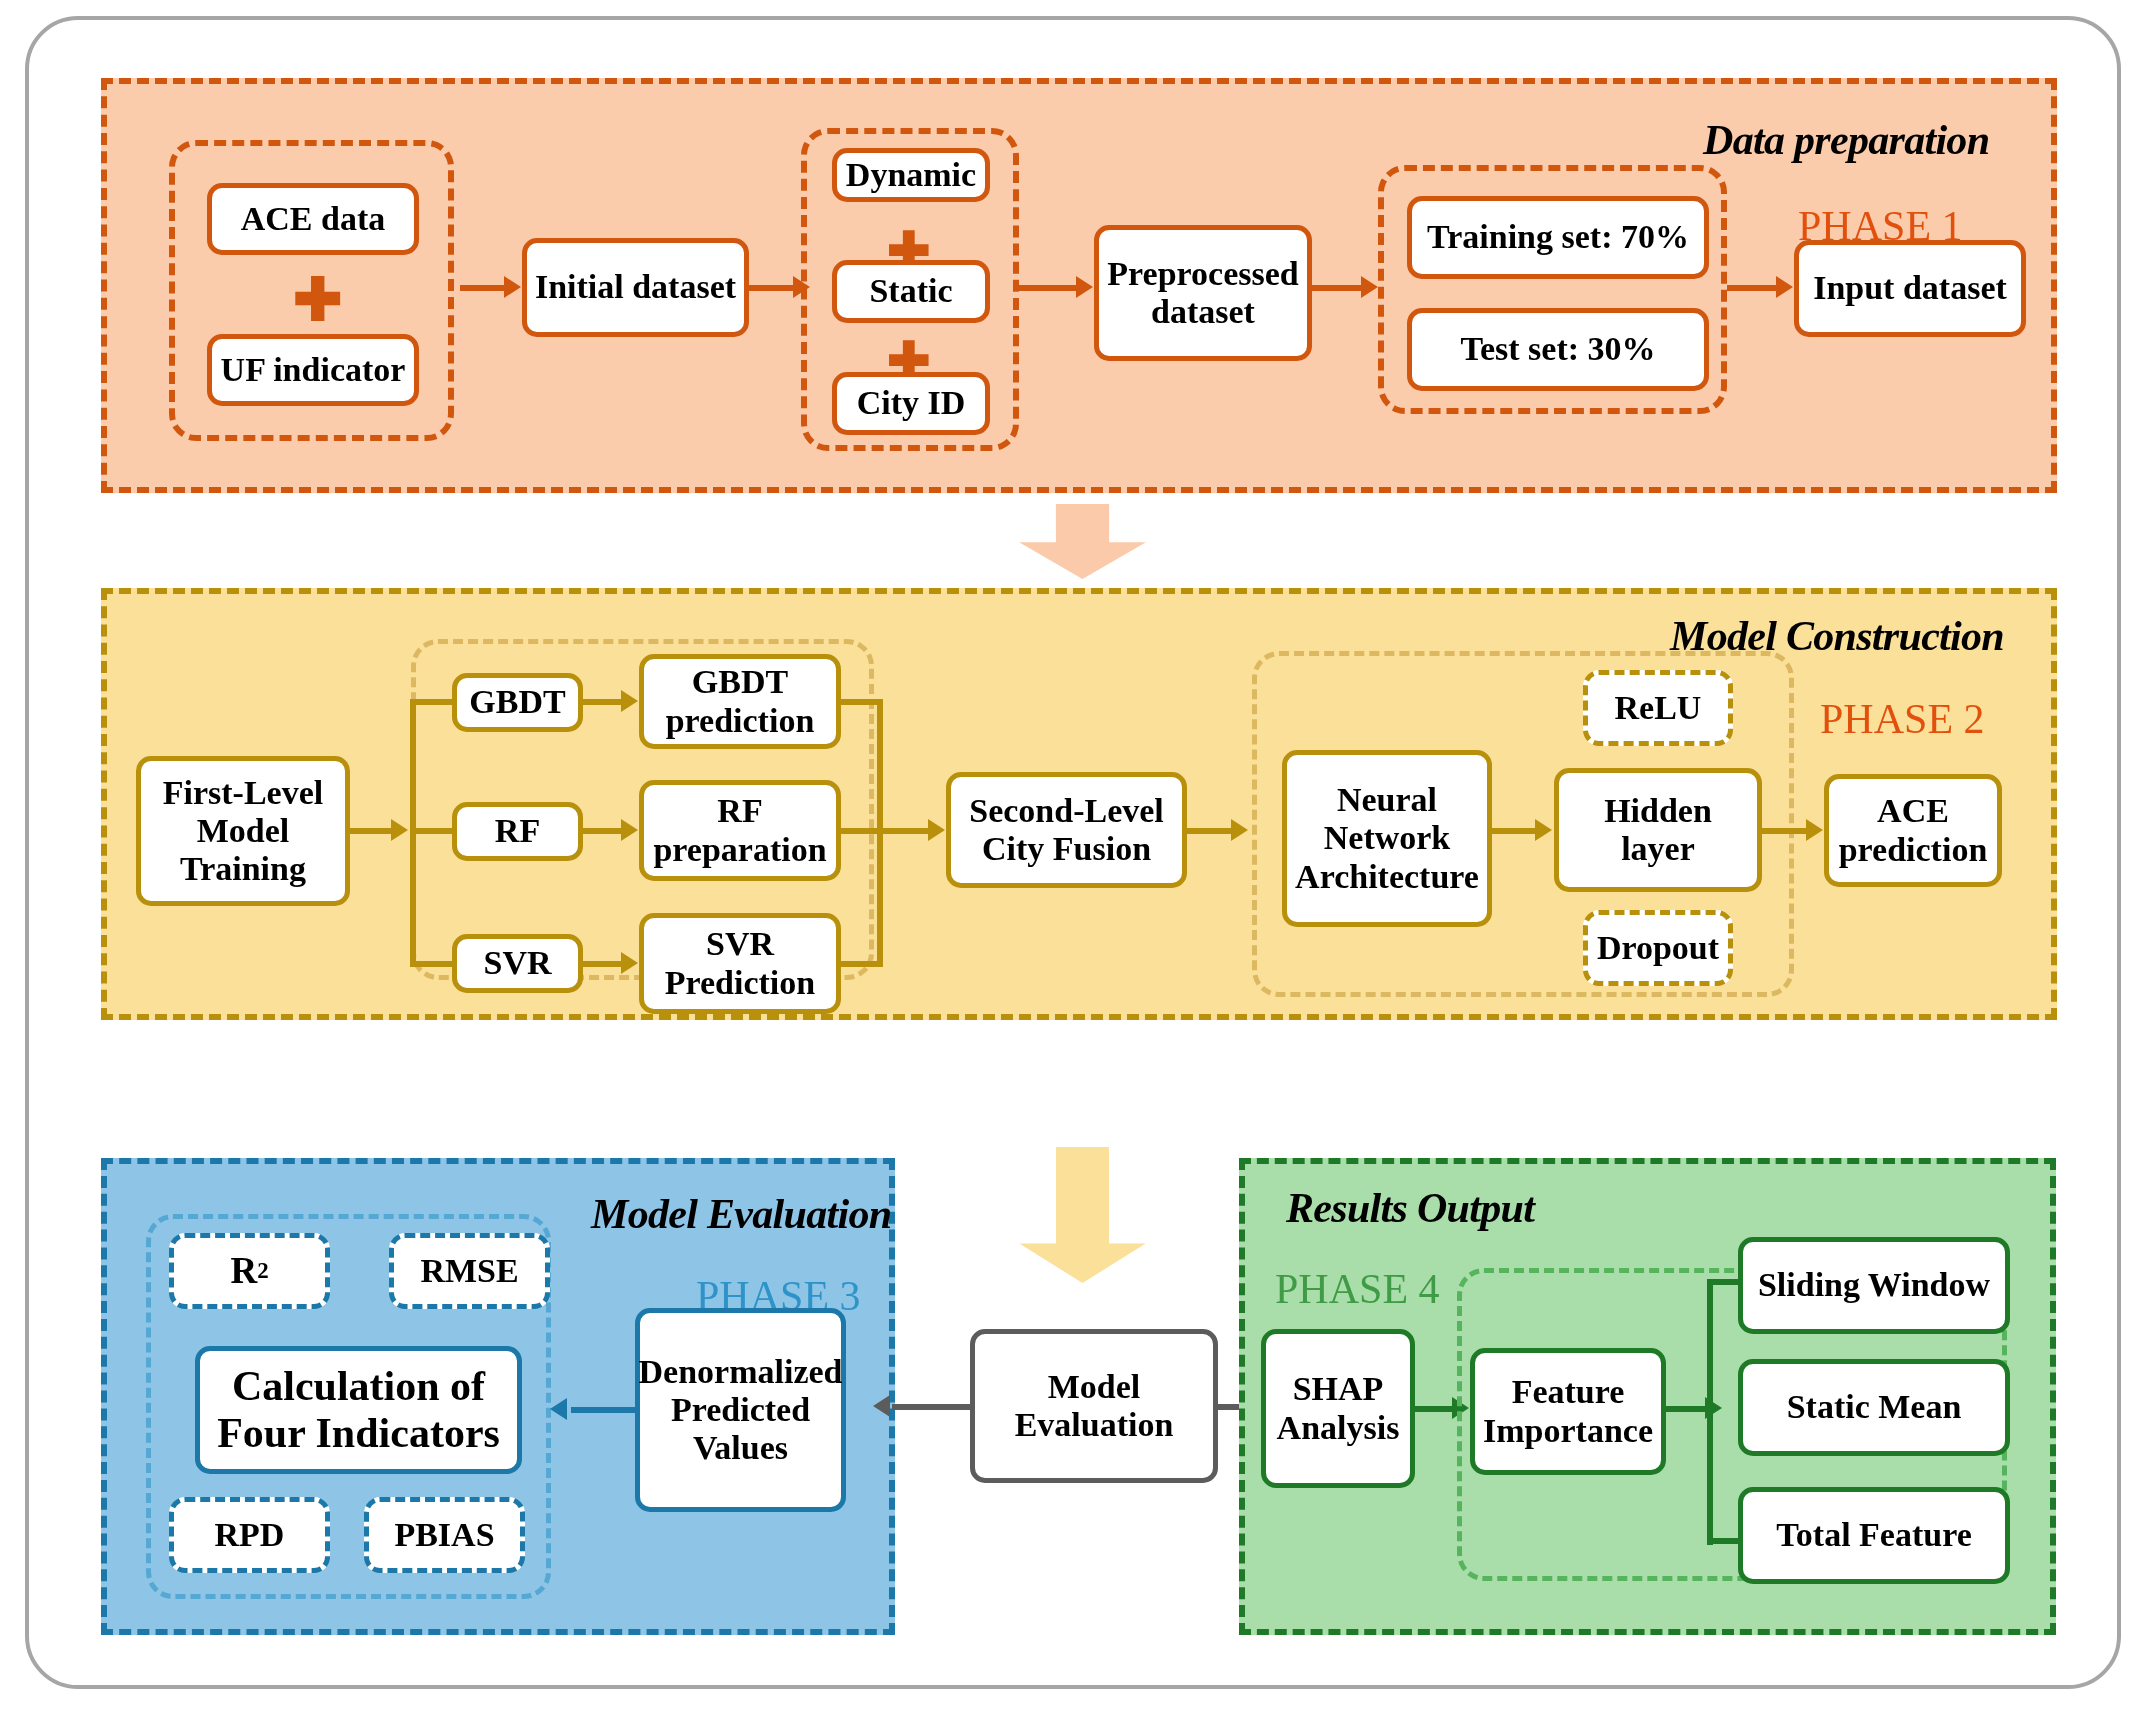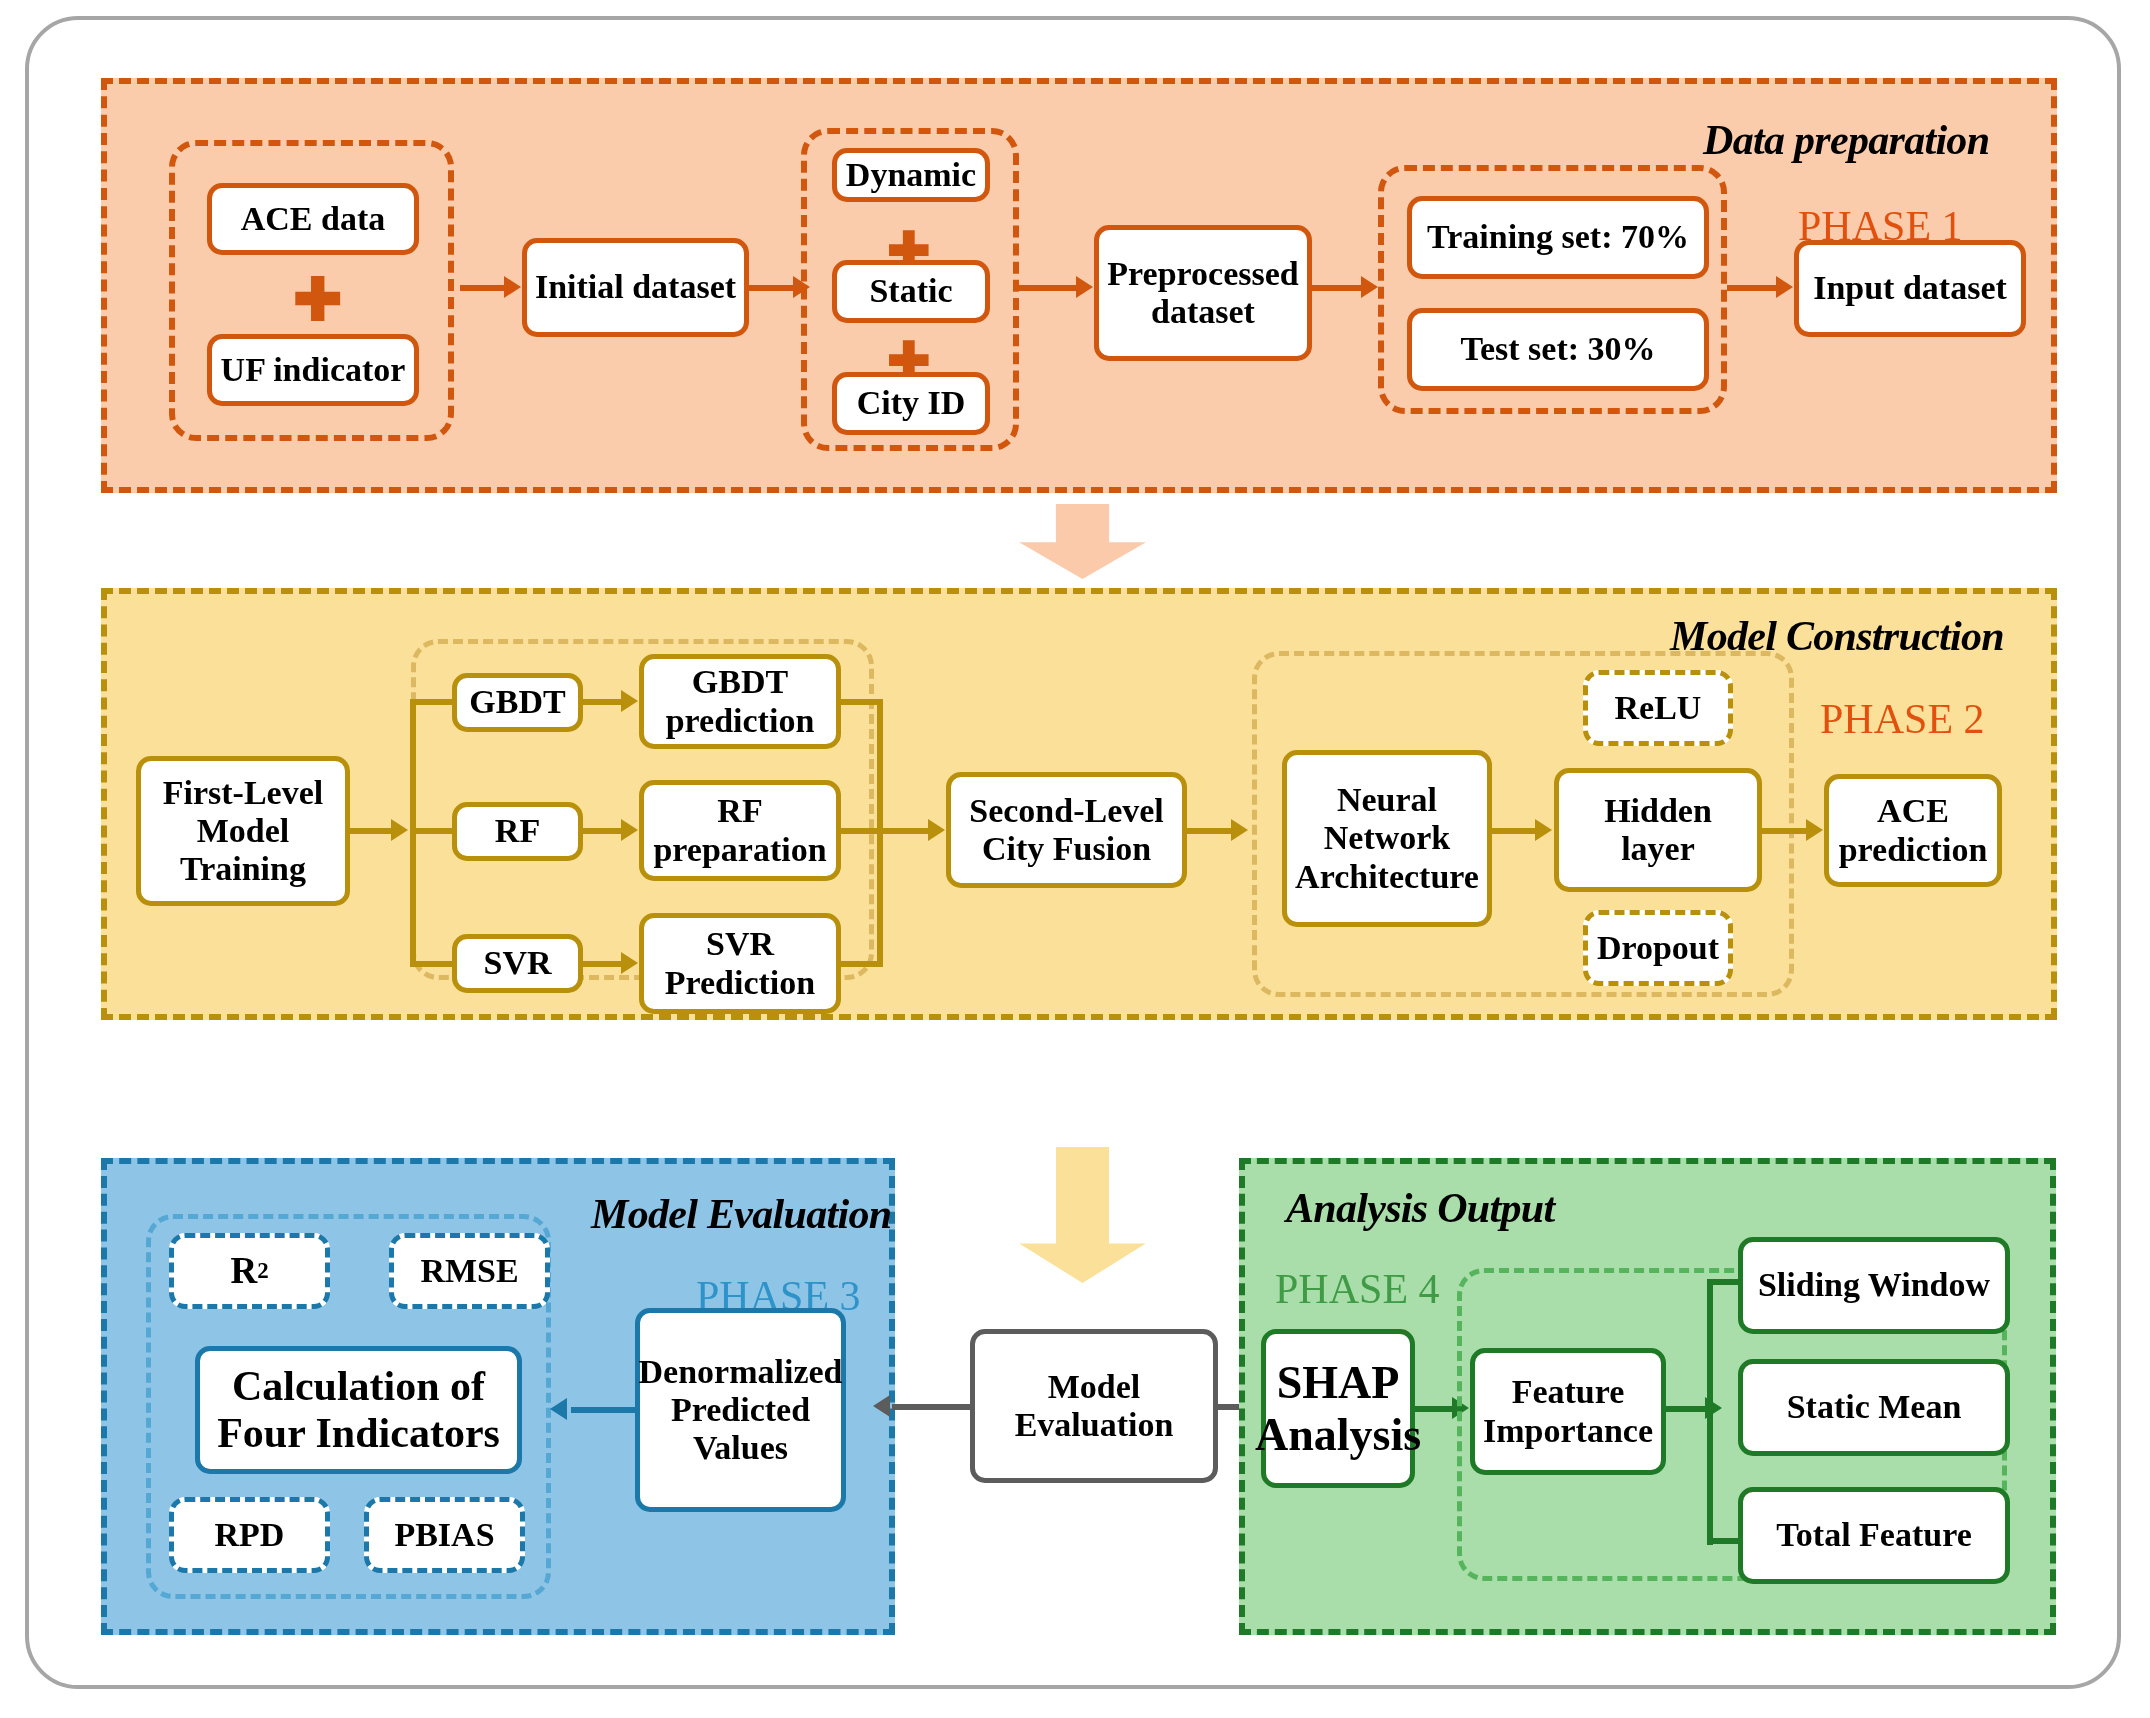--- a/index.html
+++ b/index.html
@@ -212,24 +212,24 @@
 <div class="node n-gray" style="left:970px;top:1329px;width:248px;height:154px;font-size:34px;">Model Evaluation</div>
 
 <div class="bar" style="left:892px;top:1404px;width:78px;height:6.1px;background:#5c5c5c;"></div>
 <div class="arrowhead ah-left" style="left:873px;top:1395px;border-right:17.7px solid #5c5c5c;"></div>
 
 <div class="bar" style="left:1218px;top:1404px;width:75px;height:6.1px;background:#5c5c5c;"></div>
 <div class="arrowhead ah-right" style="left:1291px;top:1395px;border-left:17.7px solid #5c5c5c;"></div>
 
 <div class="phase" id="phase4"></div>
 
-<div class="panel-title" style="left:1286px;top:1184px;">Analysis Output</div>
+<div class="panel-title" style="left:1286px;top:1184px;">Results Output</div>
 <div class="phase-tag" style="left:1275px;top:1265px;color:#3f9b46;">PHASE 4</div>
 
-<div class="node n-green" style="left:1261px;top:1329px;width:154px;height:159px;font-size:46px;">SHAP Analysis</div>
+<div class="node n-green" style="left:1261px;top:1329px;width:154px;height:159px;font-size:34px;">SHAP Analysis</div>
 
 <div class="bar" style="left:1415px;top:1406px;width:38px;height:6.1px;background:#1f7a27;"></div>
 <div class="arrowhead ah-right" style="left:1452px;top:1397px;border-left:17.7px solid #1f7a27;"></div>
 
 <div class="group g-green" style="left:1457px;top:1268px;width:550px;height:313px;"></div>
 
 <div class="node n-green" style="left:1470px;top:1348px;width:196px;height:127px;font-size:34px;">Feature Importance</div>
 
 <div class="bar" style="left:1666px;top:1406px;width:44px;height:6.1px;background:#1f7a27;"></div>
 <div class="arrowhead ah-right" style="left:1705px;top:1397px;border-left:17.7px solid #1f7a27;"></div>

